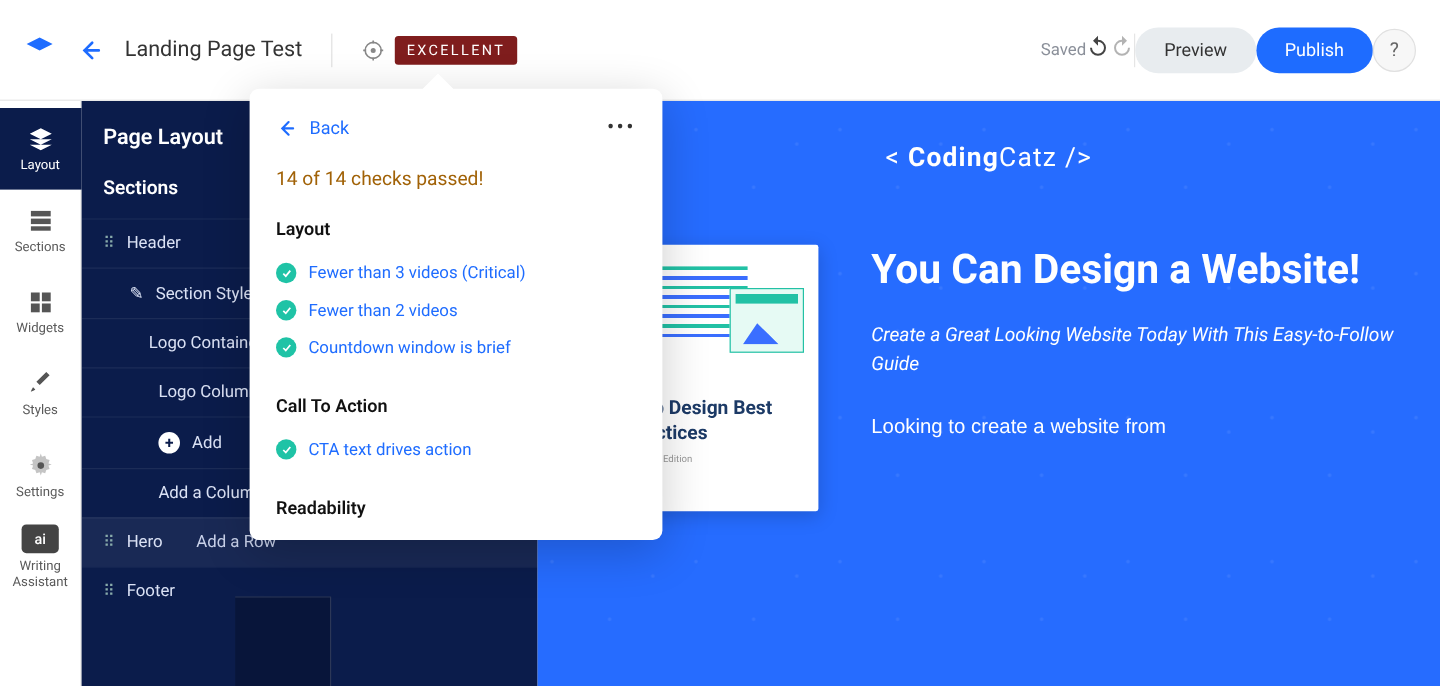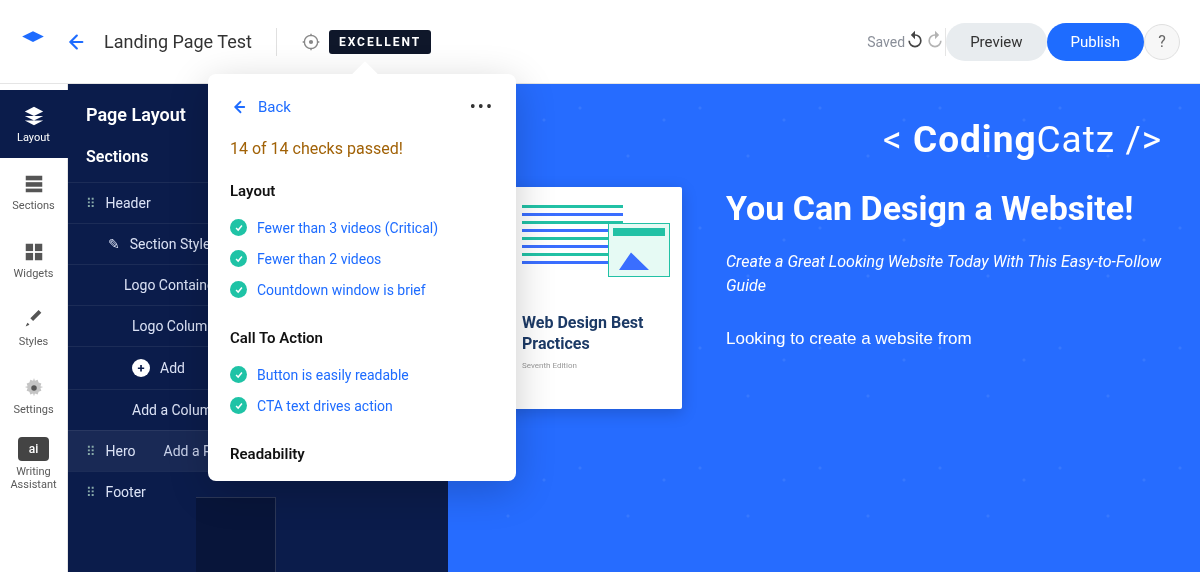--- a/index.html
+++ b/index.html
@@ -4,21 +4,21 @@
 <style>
 *{box-sizing:border-box;margin:0;padding:0;font-family:-apple-system,BlinkMacSystemFont,"Segoe UI",Roboto,sans-serif}
 body{width:1200px;height:572px;overflow:hidden;background:#fff;position:relative}
 .topbar{height:84px;border-bottom:1px solid #e5e5e5;display:flex;align-items:center;padding:0 20px;gap:18px;background:#fff;position:relative;z-index:30}
 .logo{width:26px;height:26px}
 .back-arrow{color:#1e6cff;cursor:pointer;display:flex;align-items:center}
 .page-title{font-size:18px;color:#333;font-weight:400}
 .title-divider{width:1px;height:28px;background:#e0e0e0;margin:0 6px}
 .audit-badge{display:flex;align-items:center;gap:8px}
 .audit-target{width:20px;height:20px}
-.audit-label{background:#0f172a;color:#fff;font-size:12px;font-weight:700;letter-spacing:2px;padding:5px 10px;border-radius:3px}
+.audit-label{background:#7f1d1d;color:#fff;font-size:12px;font-weight:400;letter-spacing:2px;padding:5px 10px;border-radius:3px}
 .topbar-right{margin-left:auto;display:flex;align-items:center;}
 .saved-status{color:#8a8f99;font-size:14px}
 .undo-btn,.redo-btn{color:#8a8f99;cursor:pointer;font-size:18px}
 .redo-btn{opacity:.4}
 .right-divider{width:1px;height:28px;background:#e5e5e5}
 .preview-btn{background:#e8ecef;color:#333;border:none;border-radius:24px;padding:10px 24px;font-size:15px;cursor:pointer}
 .publish-btn{background:#1e6cff;color:#fff;border:none;border-radius:24px;padding:10px 24px;font-size:15px;cursor:pointer}
 .help-btn{width:36px;height:36px;border-radius:50%;border:1px solid #e0e0e0;background:#f7f7f7;color:#666;font-size:16px;cursor:pointer}
 .workspace{display:flex;height:508px;position:relative}
 .leftrail{width:68px;background:#fff;border-right:1px solid #e5e5e5;display:flex;flex-direction:column;align-items:center;padding-top:6px}
@@ -34,35 +34,35 @@
 .tree-row{display:flex;align-items:center;gap:10px;padding:12px 18px;font-size:14px;color:#dbe2f5;border-top:1px solid rgba(255,255,255,.07);cursor:pointer}
 .tree-row .grip{color:#8aa;font-size:13px}
 .tree-row.indent1{padding-left:40px}
 .tree-row.indent2{padding-left:56px}
 .tree-row.indent3{padding-left:64px}
 .tree-row.selected{background:rgba(255,255,255,.06)}
 .add-circle{width:18px;height:18px;border-radius:50%;background:#fff;color:#0b1c4b;display:inline-flex;align-items:center;justify-content:center;font-size:13px;font-weight:700}
 .canvas{flex:1;background:#266cff;position:relative;color:#fff;overflow:hidden}
 .canvas-pattern{position:absolute;inset:0;opacity:.08;background-image:radial-gradient(circle at 10% 20%,#fff 1px,transparent 2px),radial-gradient(circle at 50% 60%,#fff 1px,transparent 2px),radial-gradient(circle at 80% 30%,#fff 1px,transparent 2px);background-size:120px 120px}
 .canvas-content{position:absolute;inset:0;padding:34px 38px}
-.brand{font-size:37px;font-weight:400;text-align:right;letter-spacing:1px;margin-bottom:26px;font-family:"Segoe UI",sans-serif}
+.brand{font-size:22px;font-weight:400;text-align:center;letter-spacing:1px;margin-bottom:60px;font-family:"Segoe UI",sans-serif}
 .brand .bold{font-weight:700}
 .hero-row{display:flex;gap:44px;align-items:flex-start}
 .book{width:176px;height:222px;background:#fff;border-radius:2px;box-shadow:0 4px 16px rgba(0,0,0,.18);padding:18px 16px;color:#0b1c4b;position:relative;margin-left:20px}
 .book-lines{height:60px;background:repeating-linear-gradient(to bottom,#22c1a5 0 3px,transparent 3px 8px,#3a6eff 8px 11px,transparent 11px 16px);width:70%}
 .book-img{position:absolute;top:36px;right:12px;width:62px;height:54px;background:#e6faf4;border:1px solid #22c1a5}
 .book-img::before{content:"";position:absolute;top:4px;left:4px;right:4px;height:8px;background:#22c1a5}
 .book-img::after{content:"";position:absolute;bottom:6px;left:10px;width:30px;height:22px;background:#3a6eff;clip-path:polygon(0 100%,40% 20%,70% 60%,100% 100%)}
 .book-title{font-size:16px;font-weight:700;color:#1c3a66;margin-top:48px;line-height:1.3}
 .book-sub{font-size:8px;color:#999;margin-top:6px}
 .hero-copy{flex:1;font-family:Georgia,"Times New Roman",serif}
 .hero-title{font-size:34px;font-weight:700;line-height:1.25;margin-bottom:20px}
 .hero-sub{font-size:16px;font-style:italic;line-height:1.5;margin-bottom:28px}
 .hero-body{font-size:17px;font-family:-apple-system,sans-serif;line-height:1.5}
-.insights-panel{position:absolute;top:74px;left:208px;width:308px;background:#fff;border-radius:8px;box-shadow:0 10px 40px rgba(0,0,0,.2);z-index:40;padding:22px 22px 18px;color:#111}
+.insights-panel{position:absolute;top:74px;left:208px;width:344px;background:#fff;border-radius:8px;box-shadow:0 10px 40px rgba(0,0,0,.2);z-index:40;padding:22px 22px 18px;color:#111}
 .insights-panel::before{content:"";position:absolute;top:-9px;left:148px;width:18px;height:18px;background:#fff;transform:rotate(45deg)}
 .ins-head{display:flex;align-items:center;justify-content:space-between;margin-bottom:22px}
 .ins-back{display:flex;align-items:center;gap:10px;color:#1e6cff;font-size:15px;cursor:pointer}
 .ins-more{color:#333;font-size:18px;letter-spacing:2px;cursor:pointer}
 .ins-summary{font-size:16px;color:#a16207;margin-bottom:24px}
 .ins-group-title{font-size:15px;font-weight:600;color:#111;margin-bottom:12px}
 .ins-list{list-style:none;margin-bottom:24px}
 .ins-item{display:flex;align-items:center;gap:10px;font-size:14px;color:#1e6cff;padding:7px 0;cursor:pointer}
 .check-dot{width:17px;height:17px;border-radius:50%;background:#1fc3a6;display:inline-flex;align-items:center;justify-content:center;flex-shrink:0}
 .check-dot svg{width:10px;height:10px}
@@ -278,26 +278,18 @@
   </ul>
 
   <div class="ins-group-title">Call To Action</div>
   <ul class="ins-list">
     <li class="ins-item">
         <span class="check-dot">
           <svg viewBox="0 0 24 24">
             <path fill="none" stroke="#fff" stroke-width="3.5" d="M5 12l5 5 9-11"></path>
           </svg>
         </span>
-        <span>Button is easily readable</span>
-      </li>
-    <li class="ins-item">
-        <span class="check-dot">
-          <svg viewBox="0 0 24 24">
-            <path fill="none" stroke="#fff" stroke-width="3.5" d="M5 12l5 5 9-11"></path>
-          </svg>
-        </span>
         <span>CTA text drives action</span>
       </li>
   </ul>
 
   <div class="ins-group-title" style="margin-bottom:0">Readability</div>
 </div>
 
 </body></html>

